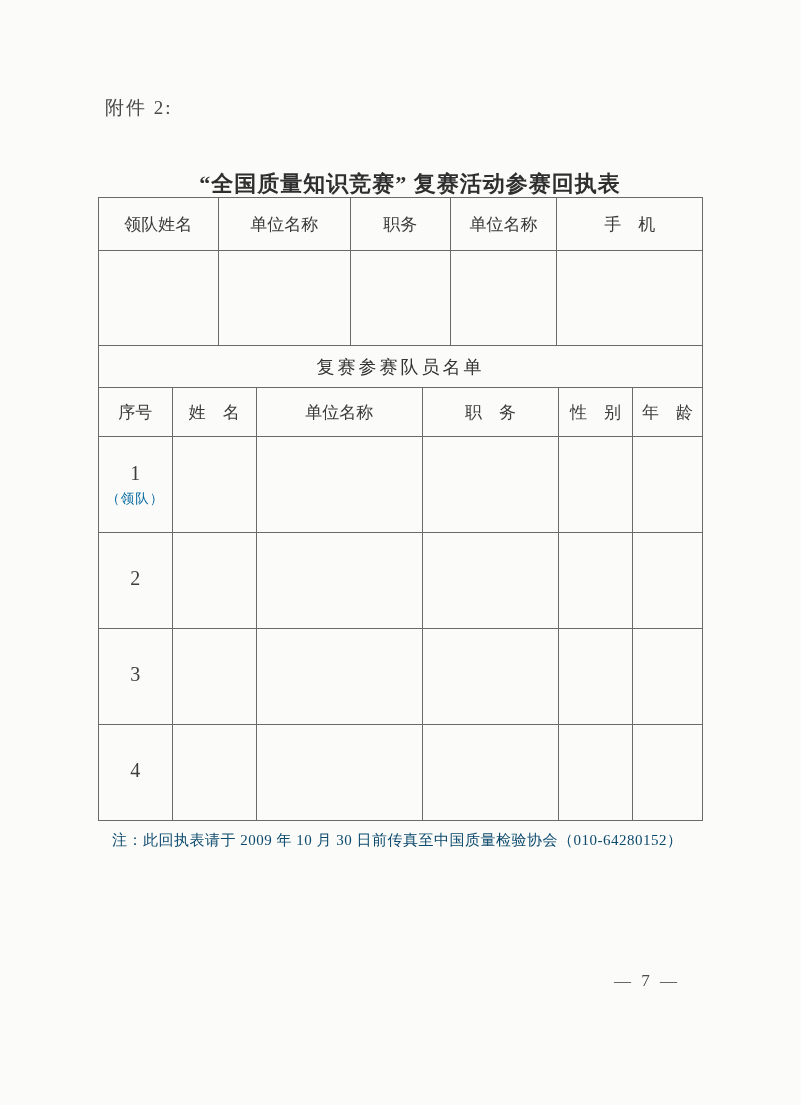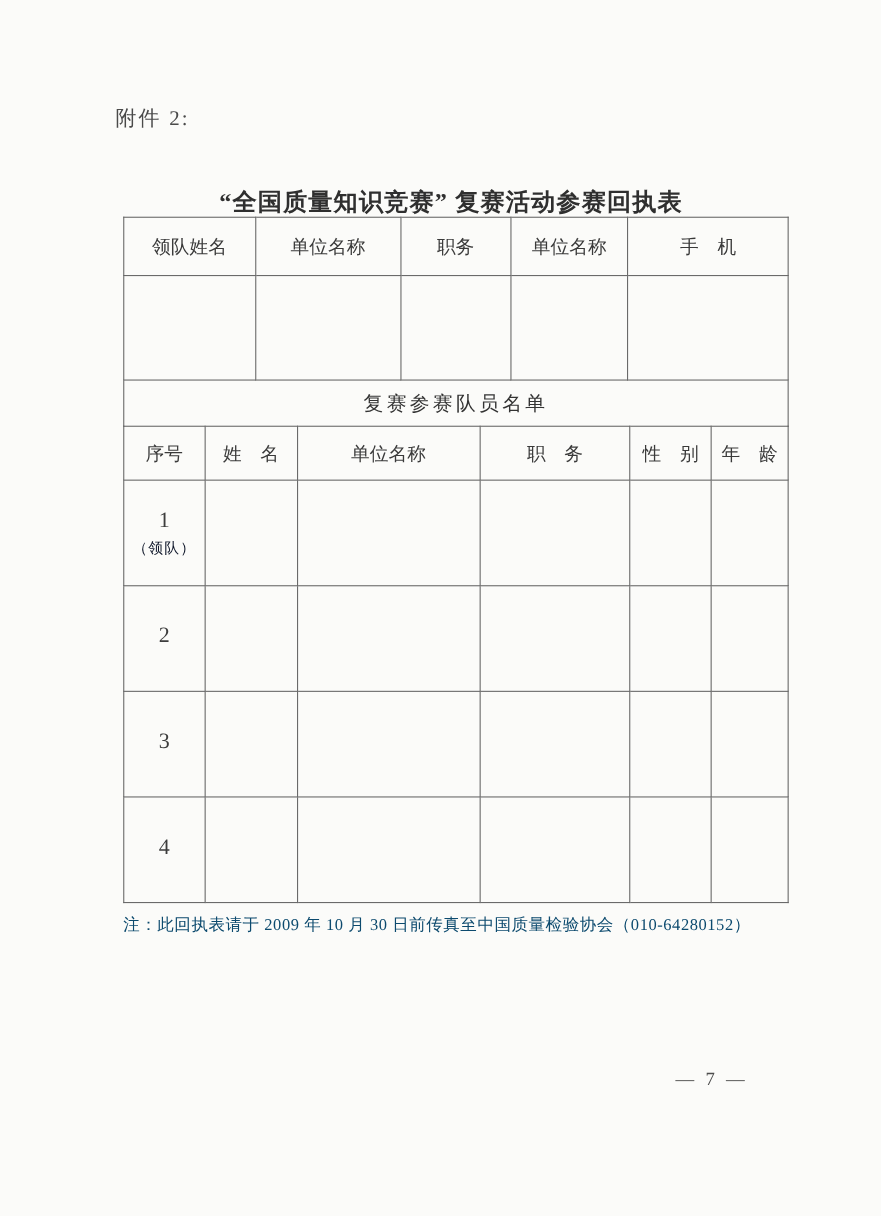--- a/index.html
+++ b/index.html
@@ -30,21 +30,21 @@
     width: 780px;
     text-align: center;
     font-size: 22px;
     font-weight: bold;
     letter-spacing: 1px;
     color: #2f2f2f;
     margin-top: 28px;
   }
   .form-wrap {
     position: absolute;
-    left: 112px;
+    left: 98px;
     top: 197px;
     width: 605px;
   }
   table.tbl {
     width: 100%;
     border-collapse: collapse;
     table-layout: fixed;
   }
   table.tbl td {
     border: 1px solid #6a6a6a;
@@ -83,21 +83,21 @@
     height: 95px;
   }
   .idx-num {
     font-size: 20px;
     line-height: 1.2;
     color: #3d3d3d;
   }
   .idx-note {
     font-size: 13.5px;
     margin-top: 5px;
-    color: #0f172a;
+    color: #0369a1;
     letter-spacing: 1px;
   }
   .foot-note {
     position: absolute;
     left: 112px;
     top: 831px;
     font-size: 15px;
     letter-spacing: 0.5px;
     color: #0c4a6e;
     white-space: nowrap;

